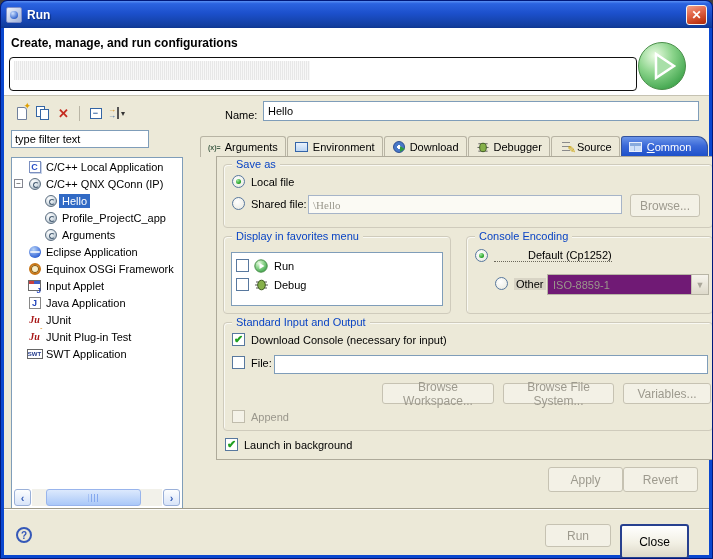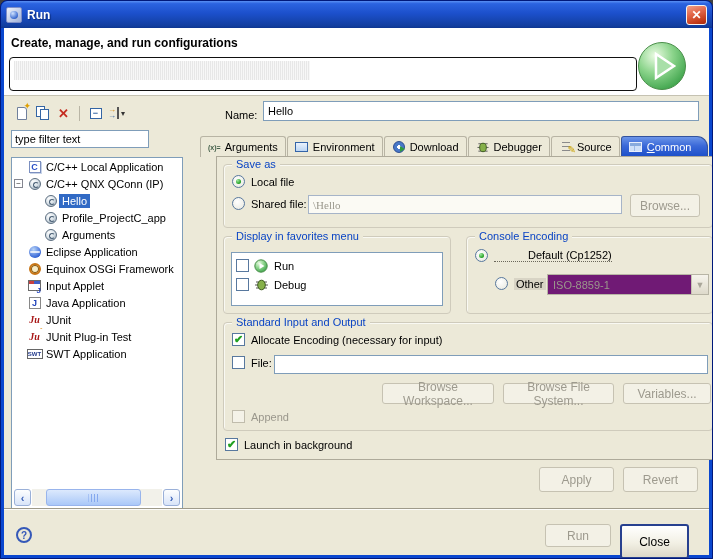--- a/index.html
+++ b/index.html
@@ -179,21 +179,21 @@
   .g-sio .r1 { left:8px; top:10px; }
   .g-sio .r2 { left:8px; top:33px; }
   .g-sio .file-field { position:absolute; left:50px; top:32px; width:434px; }
   .g-sio .btnrow { position:absolute; left:158px; top:60px; display:flex; gap:9px; }
   .g-sio .btnrow .btn { height:21px; }
   .b-ws { width:112px; } .b-fs { width:111px; } .b-var { width:88px; }
   .g-sio .r4 { left:8px; top:87px; color:#9d9a8e; }
 
   .launch-row { position:absolute; left:8px; top:281px; display:flex; align-items:center; gap:6px; }
 
-  .apply-row { position:absolute; right:10px; top:371px; display:flex; gap:9px; }
+  .apply-row { position:absolute; right:10px; top:371px; display:flex; }
   .apply-row .btn { width:75px; height:25px; }
 
   
   .footer { flex:1; border-top:1px solid #9e9a8a; box-shadow:inset 0 1px 0 rgba(255,255,255,.85);
             position:relative; }
   .help { position:absolute; left:12px; top:18px; width:16px; height:16px; border:2px solid #3558b8; border-radius:50%;
           color:#3558b8; font-weight:bold; font-size:10px; display:flex; align-items:center; justify-content:center; cursor:pointer; }
   .footer-btns { position:absolute; right:20px; top:15px; display:flex; gap:9px; }
   .btn-run { width:66px; height:23px; }
   .btn-close { width:69px; height:35px; }
@@ -468,21 +468,21 @@
               <span class="cbtn">▼</span>
             </div>
           </div>
 
           <div class="grp g-sio">
             <span class="grp-title">Standard Input and Output</span>
             <div class="row r1">
               <span class="cb">
                   <span class="chk">✔</span>
                 </span>
-              <span>Allocate Encoding (necessary for input)</span>
+              <span>Download Console (necessary for input)</span>
             </div>
             <div class="row r2">
               <span class="cb"></span>
               <span>File:</span>
             </div>
             <input class="txt file-field" style="">
             <div class="btnrow">
               <span class="btn disabled b-ws">Browse Workspace...</span>
               <span class="btn disabled b-fs">Browse File System...</span>
               <span class="btn disabled b-var">Variables...</span>

